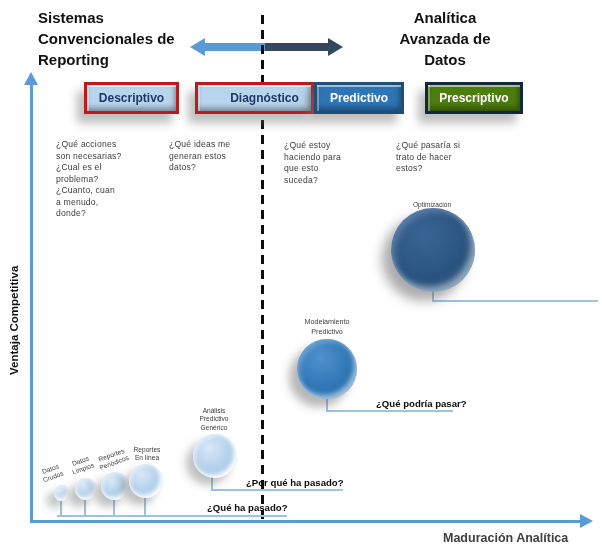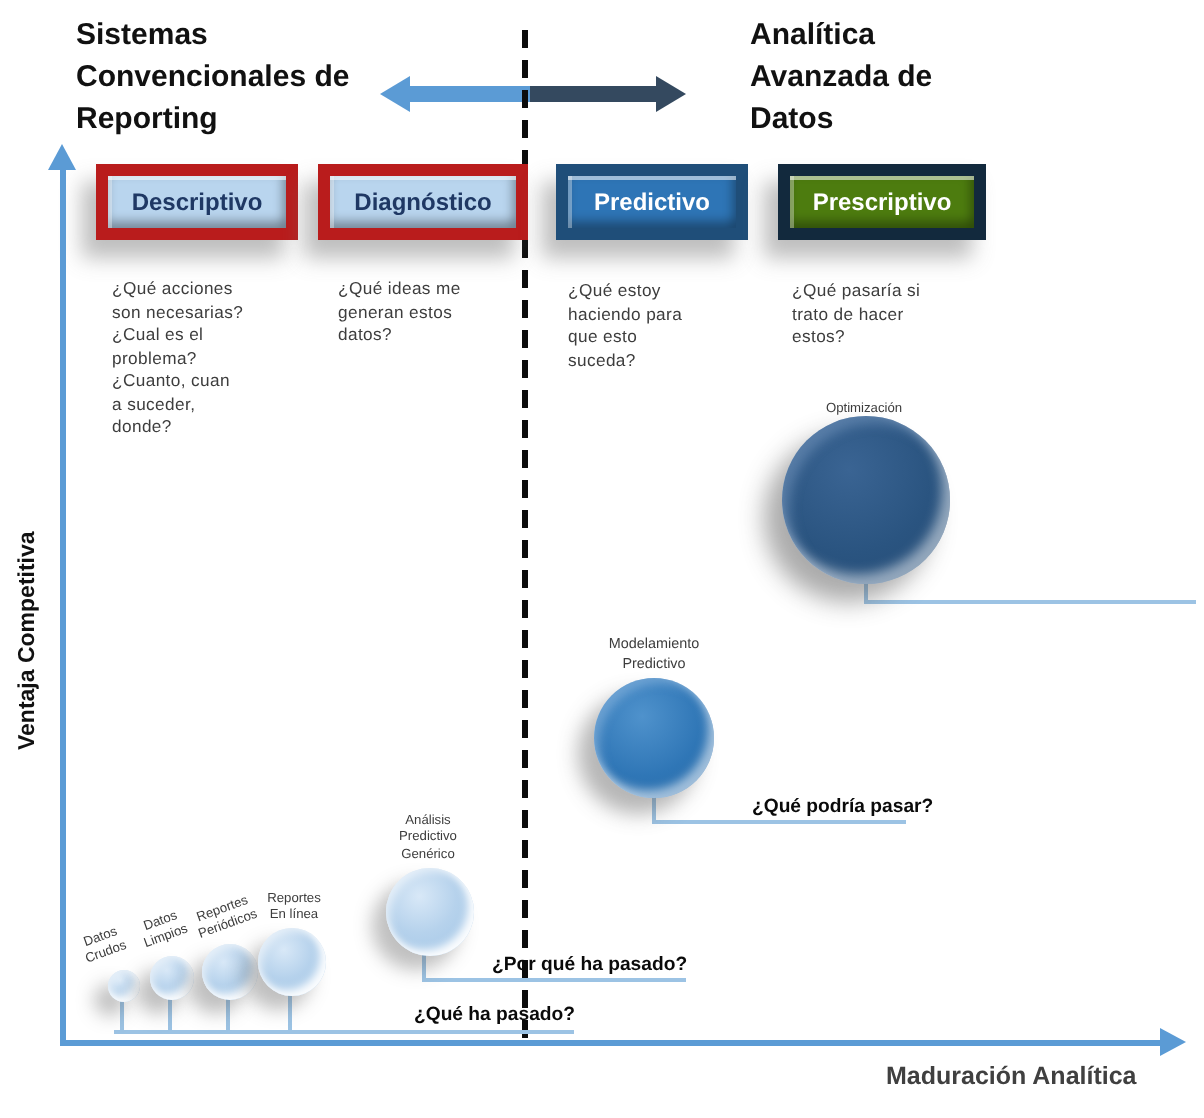--- a/index.html
+++ b/index.html
@@ -6,41 +6,42 @@
   .canvas{
     position:relative;width:602px;height:559px;background:#fff;overflow:hidden;
     font-family:"Liberation Sans", sans-serif;color:#000;border-radius:24px;
   }
   .pre{white-space:pre-line;}
   .abs{position:absolute;}
 
   
   .title{font-weight:bold;font-size:15px;line-height:21px;color:#111;}
   .left-title{left:38px;top:7px;width:200px;}
-  .right-title{left:375px;top:7px;width:160px;}
+  .right-title{left:365px;top:7px;width:160px;text-align:center;}
 
   
   .divider{left:261px;top:15px;width:3px;height:506px;
     background:repeating-linear-gradient(180deg,#0c0c0c 0 9px,transparent 9px 15px);}
 
   
   .arrow-body{height:8px;top:43px;}
   .arrow-body.lb{left:204px;width:61px;background:#5b9bd5;}
   .arrow-body.db{left:265px;width:63px;background:#34495f;}
   .tri{width:0;height:0;}
   .head-left{left:190px;top:38px;border-top:9px solid transparent;border-bottom:9px solid transparent;border-right:15px solid #5b9bd5;}
   .head-right{left:328px;top:38px;border-top:9px solid transparent;border-bottom:9px solid transparent;border-left:15px solid #34495f;}
 
   
   .stage-btn{
     top:82px;height:26px;text-align:center;line-height:26px;
-    font-weight:bold;font-size:12px;border:6px solid #b91c1c;
+    font-weight:bold;font-size:12px;border:3px solid #b91c1c;
     box-shadow:-7px 9px 10px rgba(110,110,110,.45),
       inset 0 2px 0 rgba(255,255,255,.55), inset 2px 0 0 rgba(255,255,255,.35),
       inset 0 -4px 5px rgba(0,0,0,.28), inset -3px 0 4px rgba(0,0,0,.15);
+    margin-left:36px;
   }
   .stage-light{background:#b9d5ee;color:#1f3864;}
   .stage-pred{background:#2e75b6;color:#fff;border-color:#1f4e79;}
   .stage-presc{background:#4d7c0f;color:#fff;border-color:#12293d;}
 
   
   .question{font-size:8.6px;line-height:11.5px;color:#3d3d3d;letter-spacing:.2px;}
 
   
   .axis{background:#5b9bd5;}
@@ -92,30 +93,30 @@
 Datos</div>
 
   <div class="abs tri head-left"></div>
   <div class="abs arrow-body lb"></div>
   <div class="abs arrow-body db"></div>
   <div class="abs tri head-right"></div>
 
   <div class="abs divider"></div>
 
   <div class="abs stage-btn stage-light" style="left:48px;width:89px;">Descriptivo</div>
-  <div class="abs stage-btn stage-light" style="left:159px;width:93px;">Diagnóstico</div>
+  <div class="abs stage-btn stage-light" style="left:159px;width:93px;padding-left:20px;">Diagnóstico</div>
   <div class="abs stage-btn stage-pred" style="left:278px;width:84px;">Predictivo</div>
   <div class="abs stage-btn stage-presc" style="left:389px;width:92px;">Prescriptivo</div>
 
   <div class="abs question pre" style="left:56px;top:139px;width:92px;">¿Qué acciones
 son necesarias?
 ¿Cual es el
 problema?
 ¿Cuanto, cuan
-a suceder,
+a menudo,
 donde?</div>
   <div class="abs question pre" style="left:284px;top:140px;width:82px;">¿Qué estoy
 haciendo para
 que esto
 suceda?</div>
   <div class="abs question pre" style="left:169px;top:139px;width:82px;">¿Qué ideas me
 generan estos
 datos?</div>
   <div class="abs question pre" style="left:396px;top:140px;width:90px;">¿Qué pasaría si
 trato de hacer

